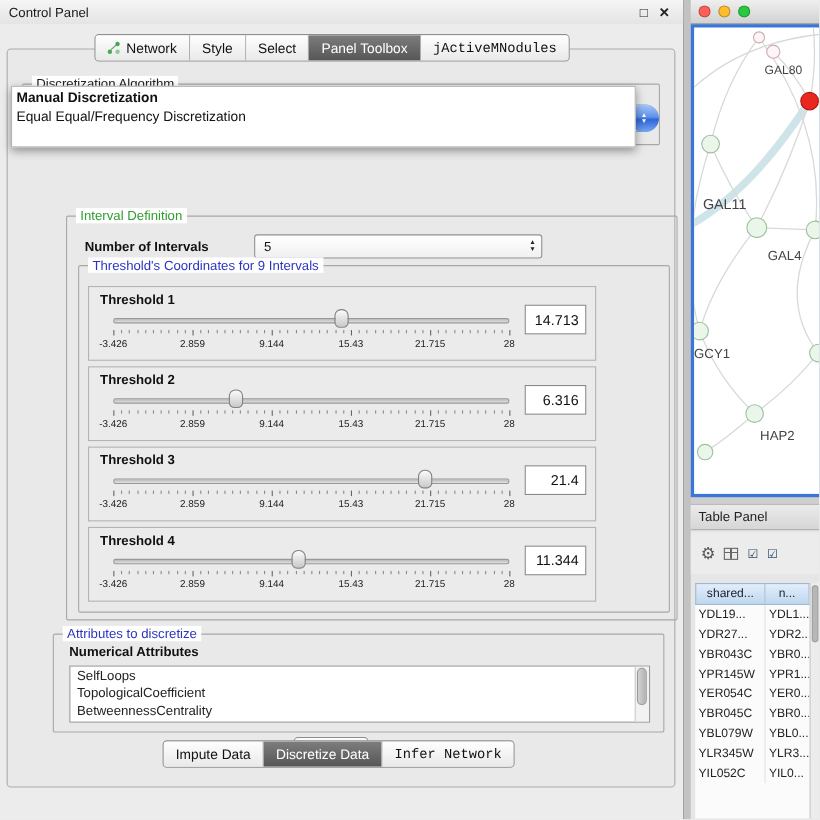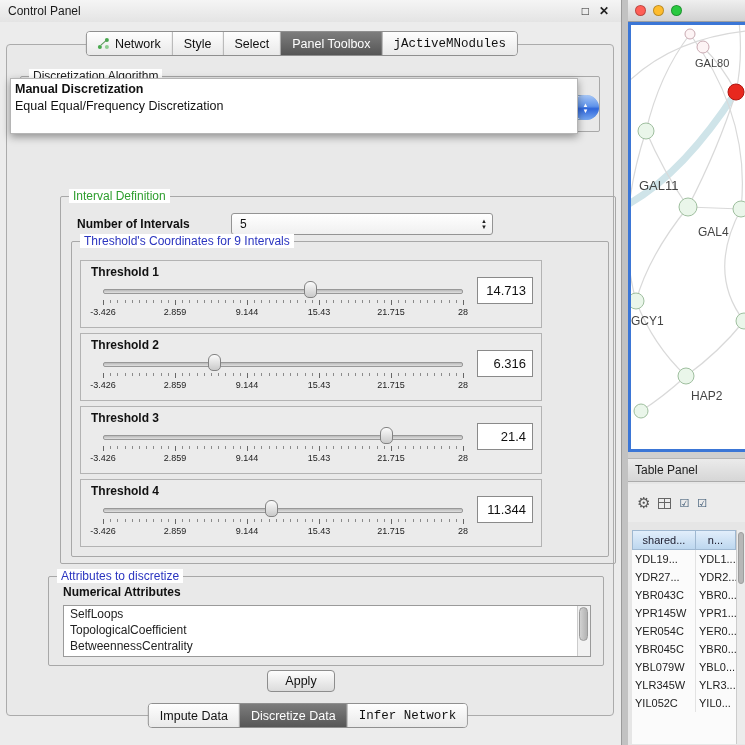--- a/index.html
+++ b/index.html
@@ -10,21 +10,21 @@
   #control-panel{position:absolute;left:0;top:0;width:622px;height:745px;background:#ececec;border-right:1px solid #9b9b9b;box-sizing:border-box;}
   .cp-titlebar{position:absolute;left:0;top:0;width:100%;height:22px;display:flex;align-items:center;padding:0 12px 0 8px;box-sizing:border-box;font-size:12px;color:#1a1a1a;background:linear-gradient(#f5f5f5,#e4e4e4);}
   .tb-icons{margin-left:auto;display:flex;gap:10px;font-size:12px;color:#222;}
   .tb-icons span{cursor:default;}
   .tb-close{font-weight:bold;}
   .main-panel{position:absolute;left:6px;top:44px;width:608px;height:672px;border:1px solid #ababab;border-radius:4px;background:#e9e9e9;box-sizing:border-box;}
 
   
   .segbar{position:absolute;display:flex;height:23px;border:1px solid #8f8f8f;border-radius:4px;overflow:hidden;background:#f4f4f4;z-index:6;}
   .top-tabs{top:31px;left:302px;transform:translateX(-50%);}
-  .bottom-tabs{top:703px;left:308px;transform:translateX(-50%);}
+  .bottom-tabs{top:673px;left:308px;transform:translateX(-50%);}
   .seg{display:flex;align-items:center;padding:0 11px;font-size:12.5px;color:#111;border-right:1px solid #ababab;background:linear-gradient(#fefefe,#e9e9e9);white-space:nowrap;cursor:default;}
   .seg:last-child{border-right:none;font-family:Liberation Mono, monospace;}
   .seg.sel{background:linear-gradient(#7d7d7d,#565656);color:#fff;}
   .net-icon{position:relative;width:12px;height:12px;margin-right:5px;display:inline-block;}
   .net-icon::before{content:"";position:absolute;left:0;top:7px;width:4px;height:4px;border-radius:50%;background:#49a94f;box-shadow:7px -7px 0 #49a94f,7px 0 0 #8fcc92;}
   .net-icon::after{content:"";position:absolute;left:2px;top:4px;width:8px;height:1px;background:#5a9a5a;transform:rotate(-42deg);}
 
   
   .group{position:absolute;border:1px solid #a8a8a8;border-radius:2px;box-sizing:border-box;}
   .legend{position:absolute;top:-8px;left:8px;background:#ffffff;padding:0 4px;font-size:12px;color:#222;white-space:nowrap;z-index:2;}

